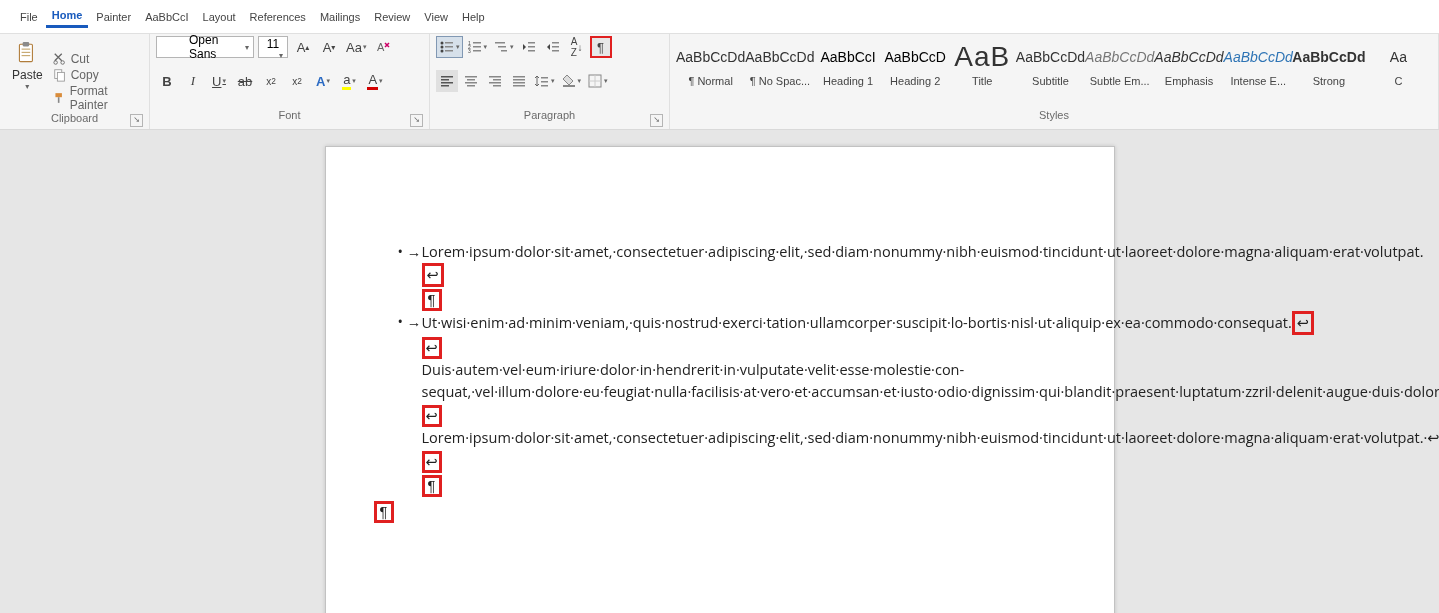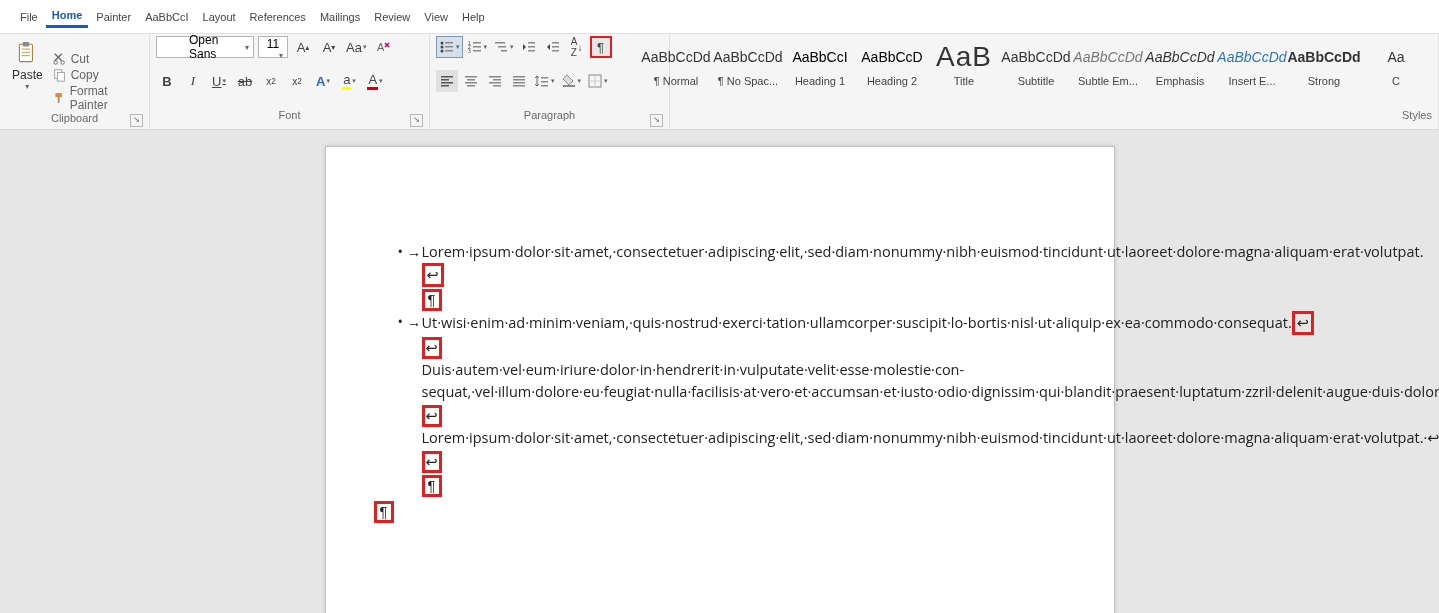--- a/index.html
+++ b/index.html
@@ -76,21 +76,21 @@
   .btn.active { background: #d6e0ea; border: 1px solid #8198b3; }
   .btn.highlighted { background: #e0e0e0; }
   .pilcrow-active { border: 2px solid #e02020 !important; background: #e7e7e7; }
   .row2 { margin-top: 6px; }
   .font-bold { font-weight: bold; }
   .font-italic { font-style: italic; font-family: Georgia, serif; }
   .font-underline { text-decoration: underline; }
   .font-strike { text-decoration: line-through; }
   .paragraph { width: 240px; }
   .para-row { display: flex; gap: 2px; align-items: center; }
-  .styles-group { flex: 1; min-width: 0; align-items: flex-end; }
+  .styles-group { flex: 1; min-width: 0; }
   .styles-scroll { display: flex; align-items: flex-start; overflow: hidden; gap: 0; }
   .style-item {
     display: flex;
     flex-direction: column;
     align-items: center;
     width: 72px;
     height: 62px;
     padding: 3px 0;
     cursor: pointer;
   }
@@ -428,21 +428,21 @@
             <div class="style-item">
               <div class="preview subtle">AaBbCcDd</div>
               <div class="name">Subtle Em...</div>
             </div>
             <div class="style-item">
               <div class="preview emphasis">AaBbCcDd</div>
               <div class="name">Emphasis</div>
             </div>
             <div class="style-item">
               <div class="preview intense">AaBbCcDd</div>
-              <div class="name">Insert E...</div>
+              <div class="name">Intense E...</div>
             </div>
             <div class="style-item">
               <div class="preview strong">AaBbCcDd</div>
               <div class="name">Strong</div>
             </div>
             <div class="style-item">
               <div class="preview ">Aa</div>
               <div class="name">C</div>
             </div>
           </div>

